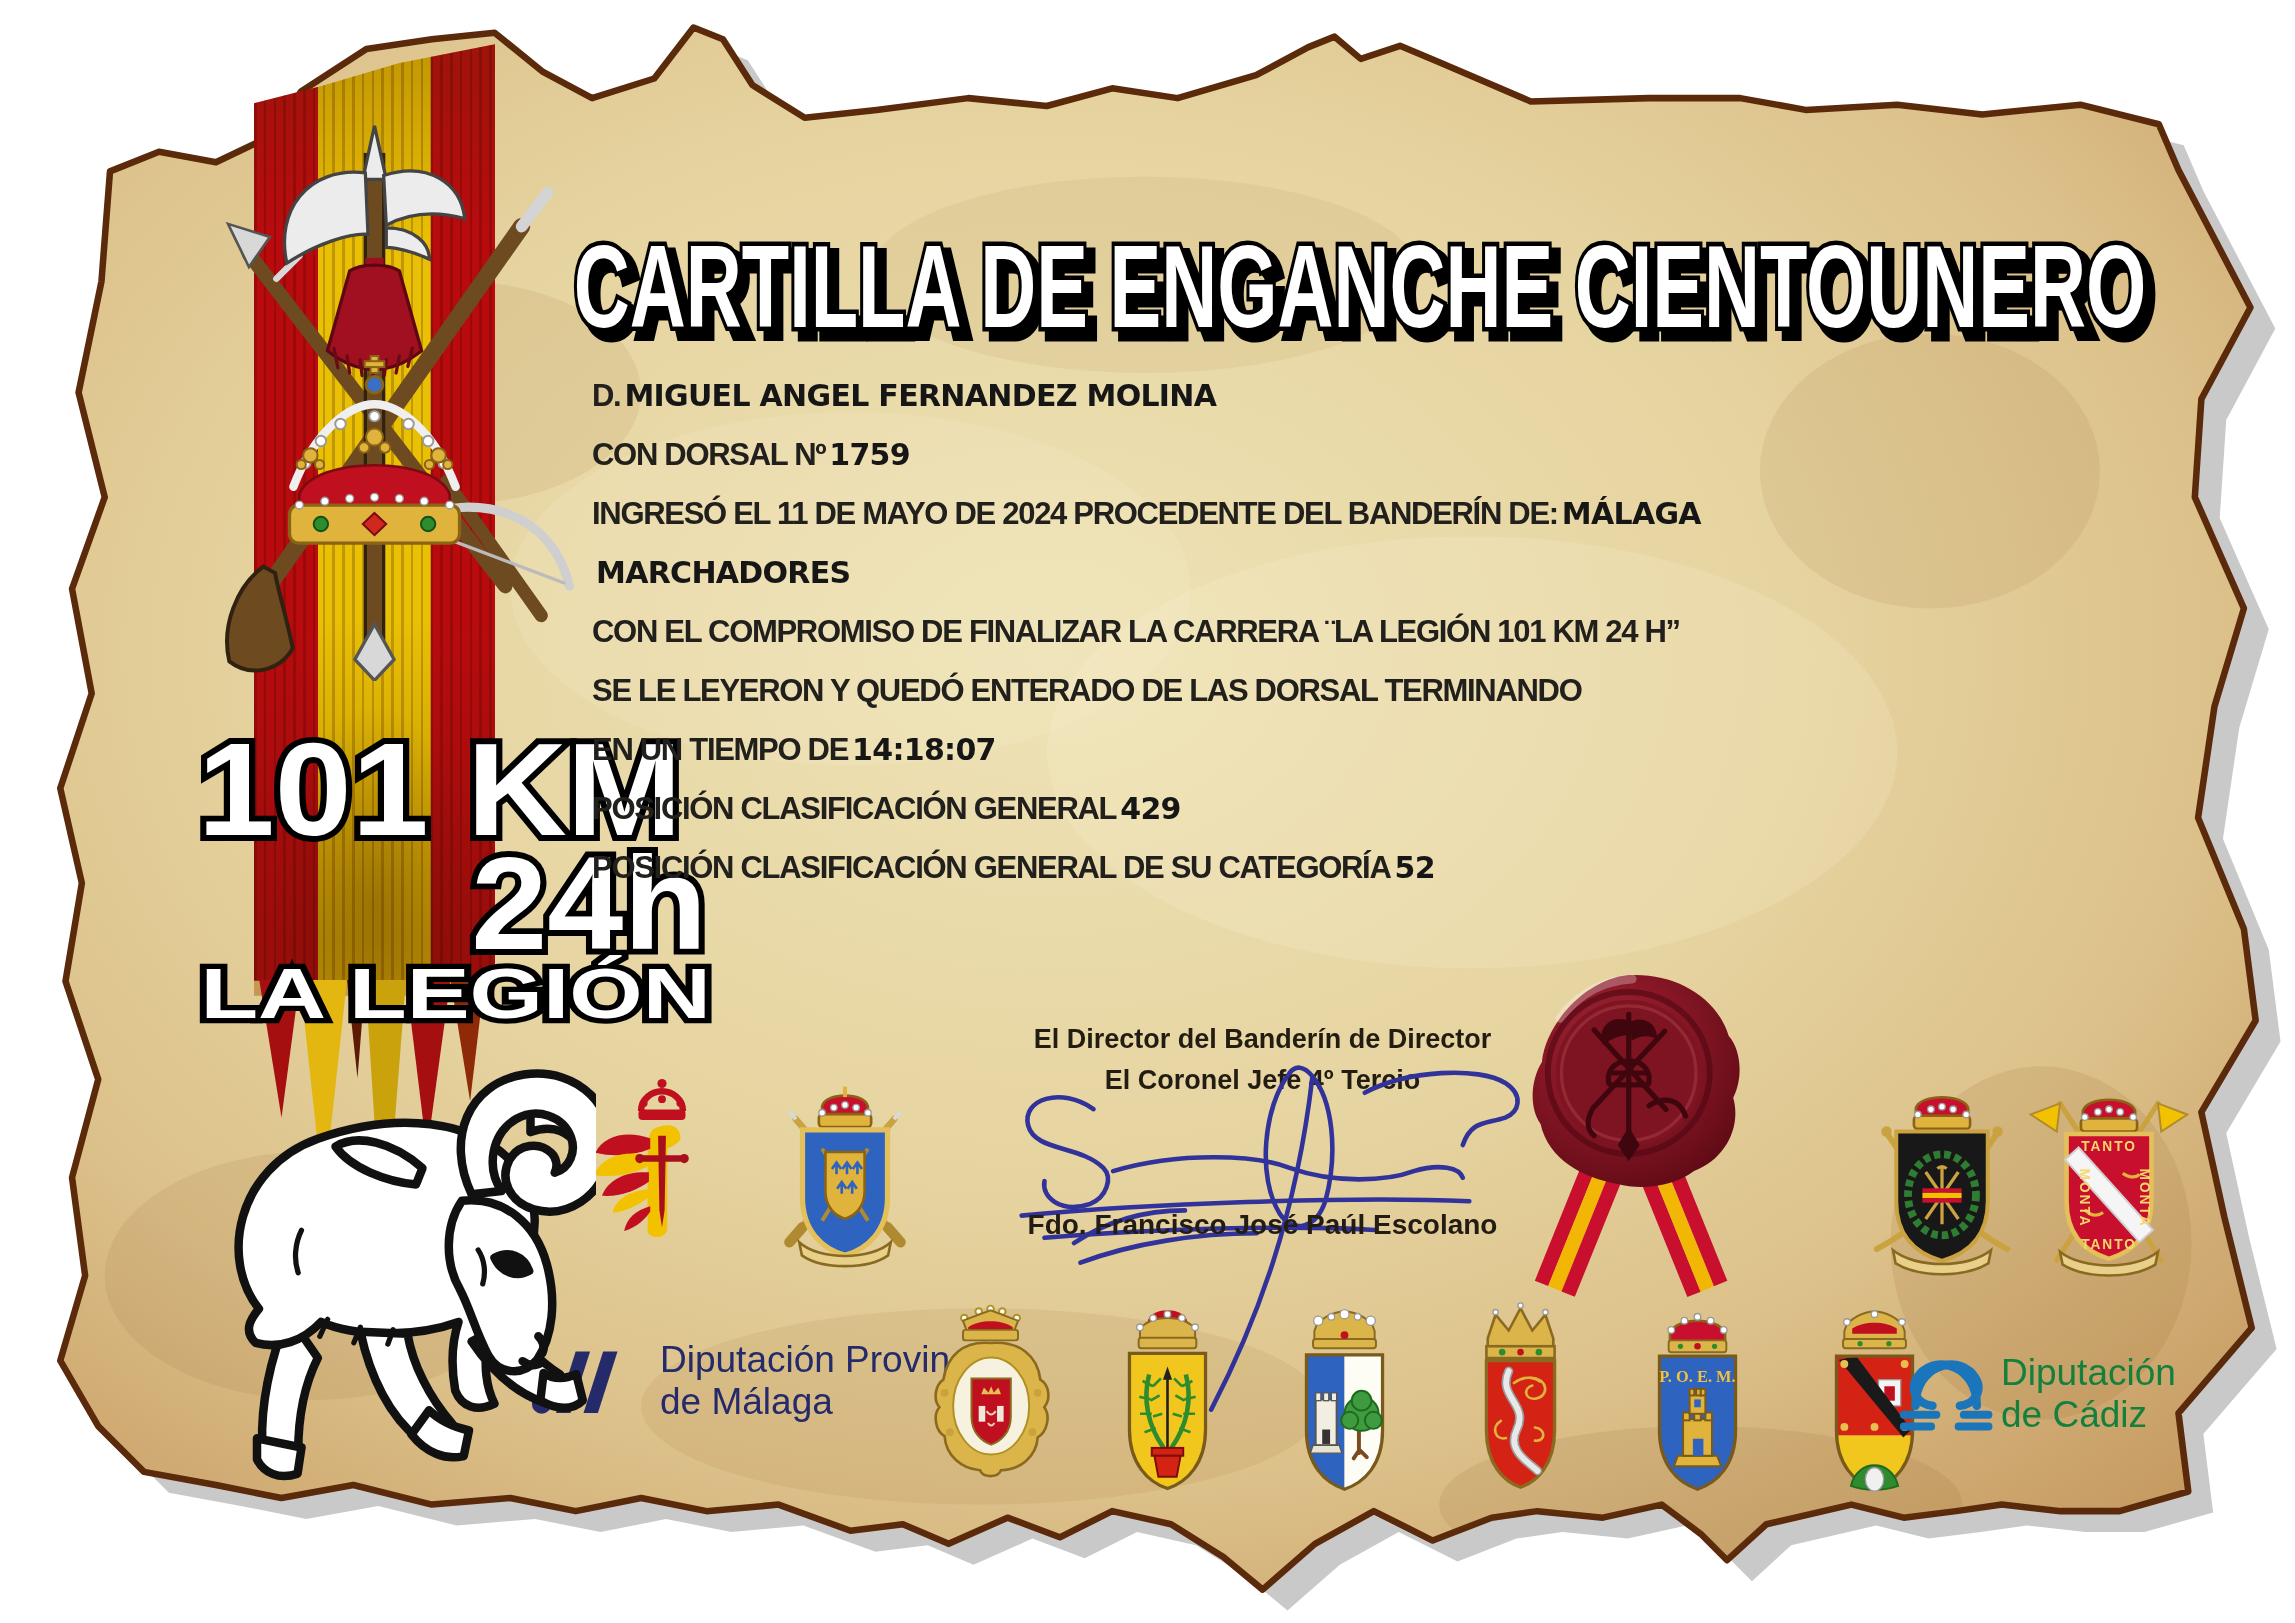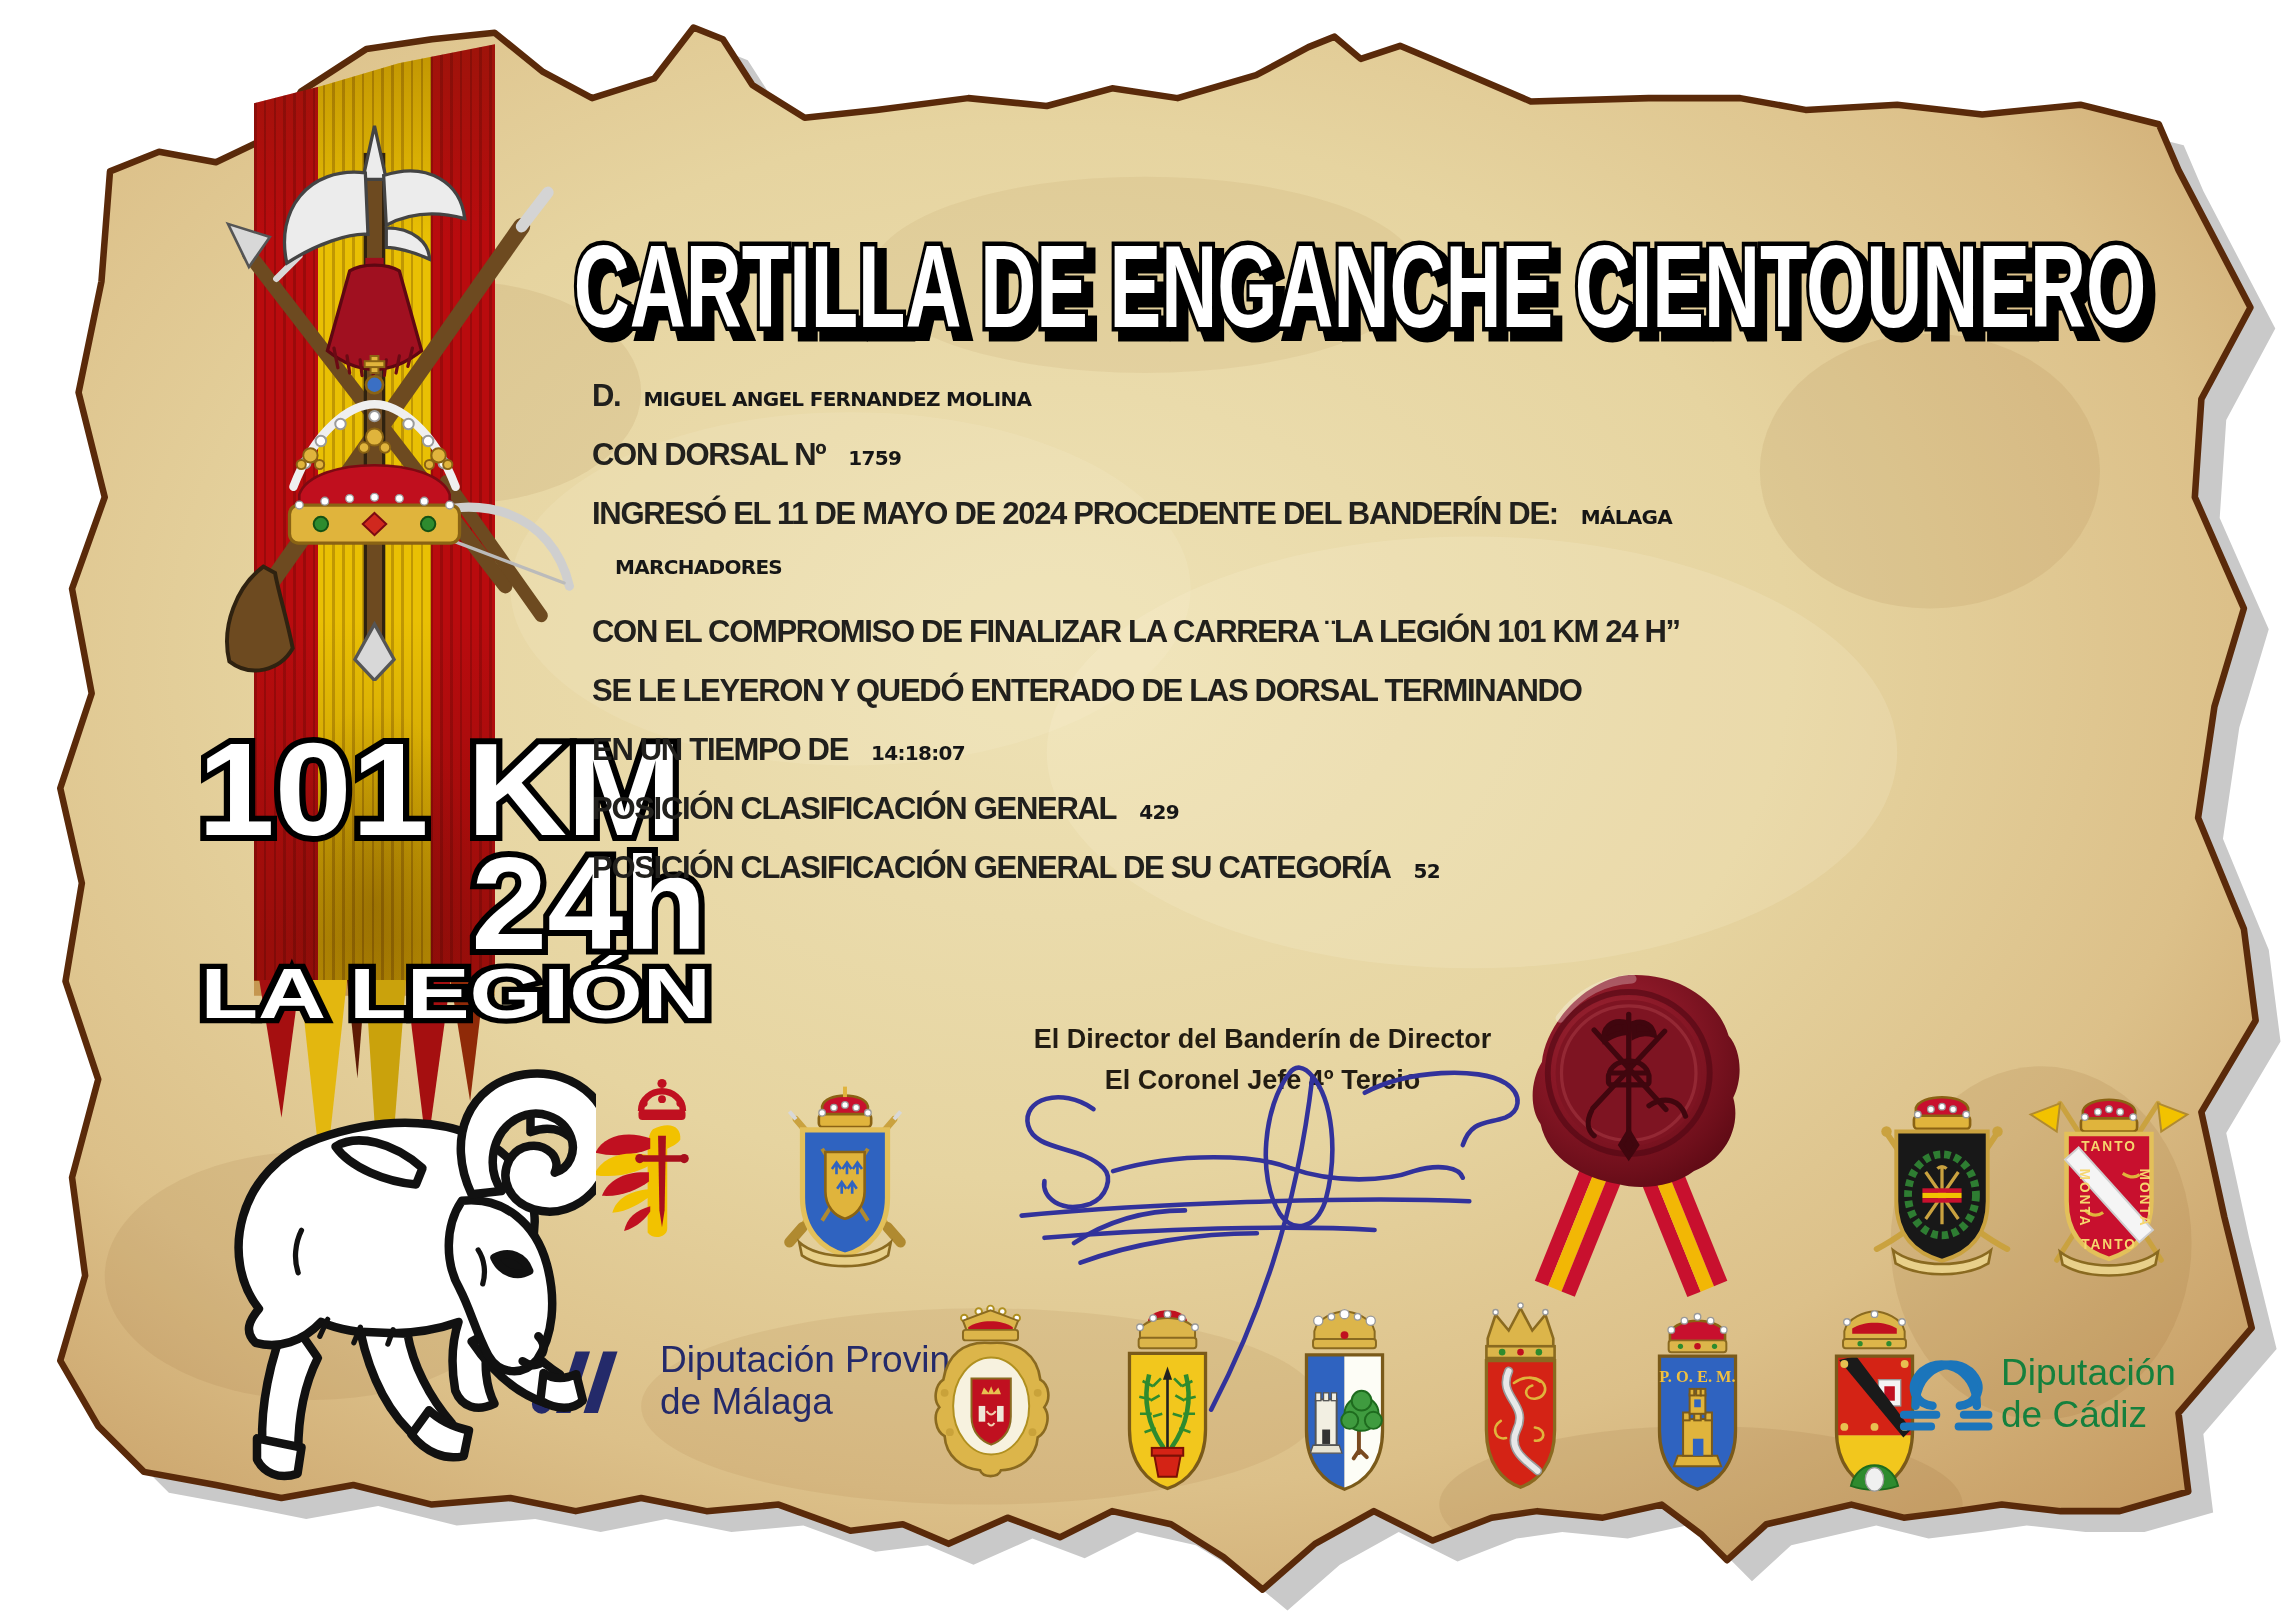--- a/index.html
+++ b/index.html
@@ -14,21 +14,21 @@
   .flag::after{content:"";position:absolute;inset:0;
     background:
       repeating-linear-gradient(90deg,rgba(45,5,0,.22) 0 2.6px,rgba(0,0,0,0) 2.6px 9.8px),
       linear-gradient(180deg,rgba(90,40,0,.30),rgba(0,0,0,0) 22%,rgba(0,0,0,0) 62%,rgba(70,20,0,.28) 96%),
       radial-gradient(60% 30% at 50% 92%,rgba(40,10,0,.25),rgba(0,0,0,0) 70%);}
 
   
   .bodyblock{left:592px;top:378px;width:1374px;z-index:4;}
   .row{height:59px;display:flex;align-items:baseline;white-space:nowrap;}
   .lbl{font-weight:bold;font-size:31px;letter-spacing:-1.3px;color:#21201d;}
-  .val{font-weight:bold;font-size:20px;letter-spacing:-0.7px;color:#161616;margin-left:23px;
+  .val{font-weight:bold;font-size:30px;letter-spacing:-0.7px;color:#161616;margin-left:4px;
        font-family:"DejaVu Sans","Liberation Sans",sans-serif;}
 
   
   .sigblock{left:942px;top:1019px;width:641px;text-align:center;z-index:4;}
   .sigrole{font-weight:bold;font-size:27px;color:#221c12;line-height:41px;letter-spacing:0;}
   .fdo{left:942px;top:1209px;width:641px;text-align:center;z-index:6;
        font-weight:bold;font-size:28px;color:#221c12;}
 
   
   .malaga-text{left:660px;top:1339px;z-index:4;color:#242a6a;font-size:37px;line-height:42px;}
@@ -222,20 +222,21 @@
       <path d="M140,300 C200,260 260,250 310,250"></path>
       <path d="M150,330 C230,300 330,285 420,285"></path>
       <path d="M470,40 C430,90 420,200 455,255 C475,285 510,280 525,235 C545,160 535,80 505,45 C492,28 478,28 470,40"></path>
       <path d="M585,70 C650,35 760,30 800,55 C830,75 820,100 800,108 C770,118 748,112 735,150"></path>
       <path d="M200,190 C300,160 420,165 470,185 C540,210 620,205 660,190 C700,178 730,185 735,200"></path>
       <path d="M60,258 C250,240 560,228 745,236"></path>
       <path d="M95,292 C260,278 470,272 600,280"></path>
       <path d="M505,45 C480,260 420,420 350,555"></path>
     </g>
   </svg>
+  <div class="abs fdo">Fdo. Francisco José Paúl Escolano</div>
 
   <svg class="abs" style="left:1521px;top:967px;z-index:4" width="222" height="340" viewBox="0 0 340 520">
     <defs>
       <radialGradient id="waxG" cx="40%" cy="35%" r="75%">
         <stop offset="0%" stop-color="#a22c38"></stop>
           <stop offset="45%" stop-color="#881726"></stop>
         <stop offset="78%" stop-color="#6e0f1b"></stop>
           <stop offset="100%" stop-color="#5a0913"></stop>
       </radialGradient>
     </defs>

